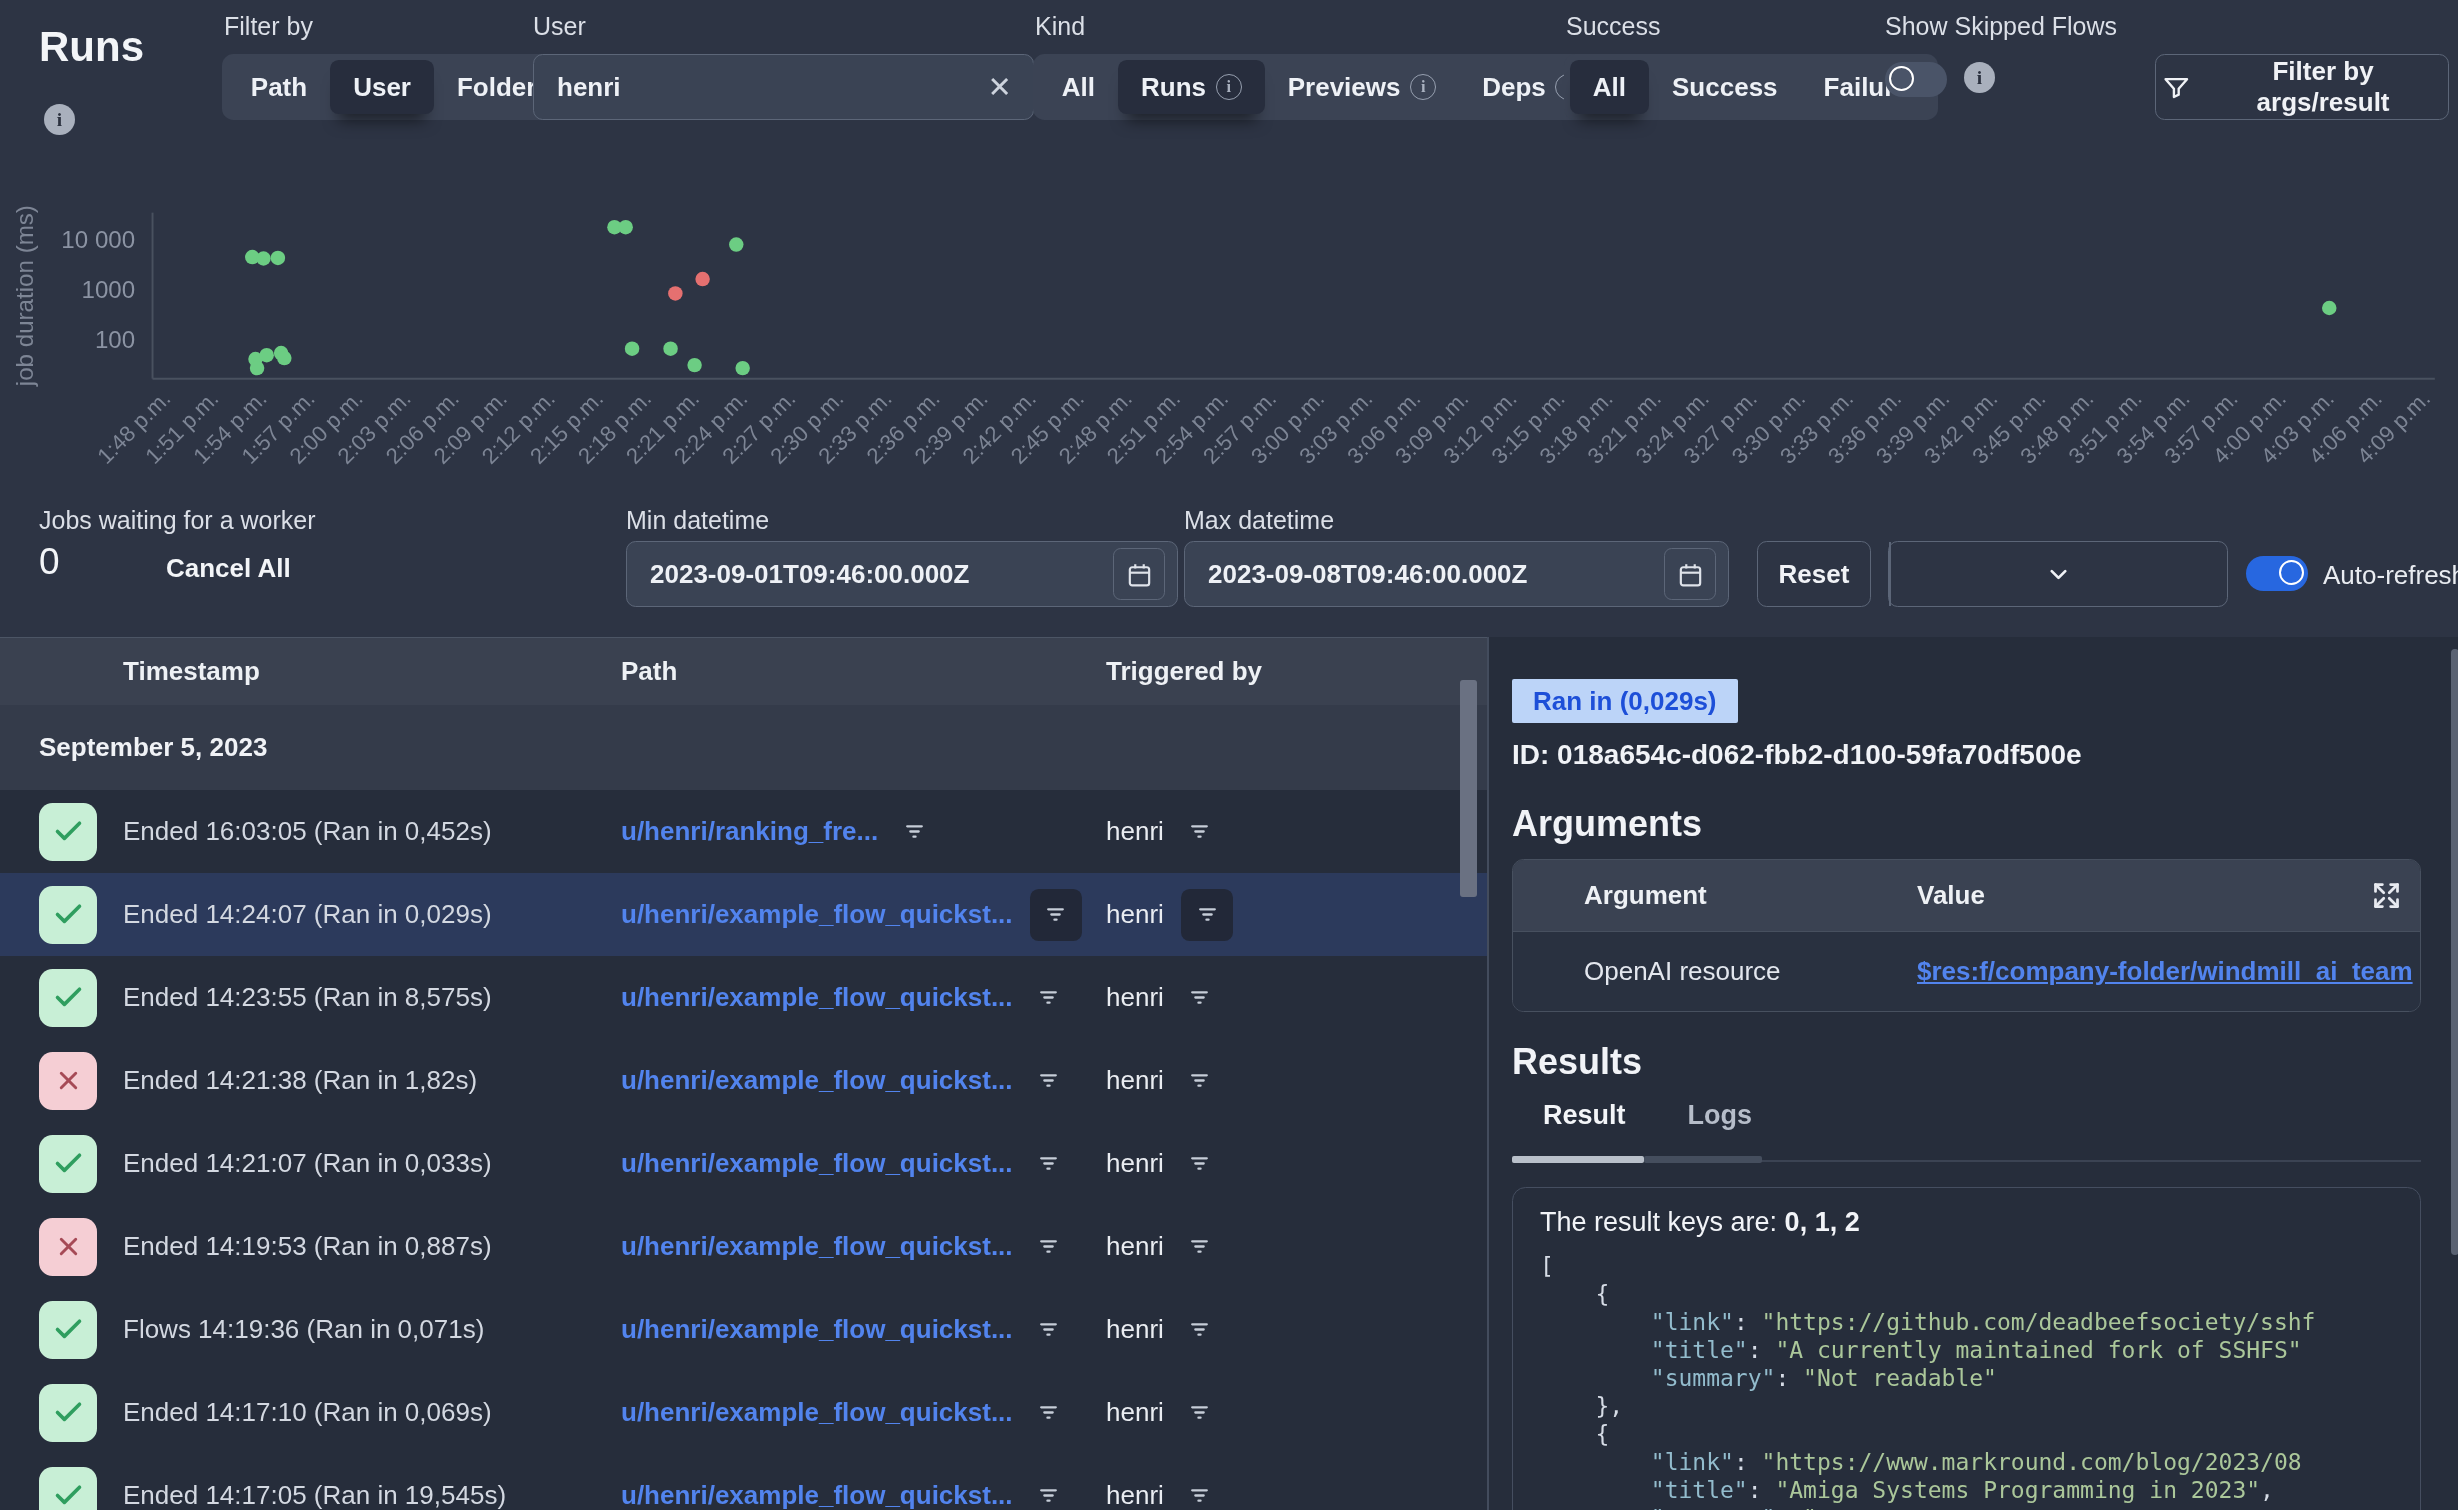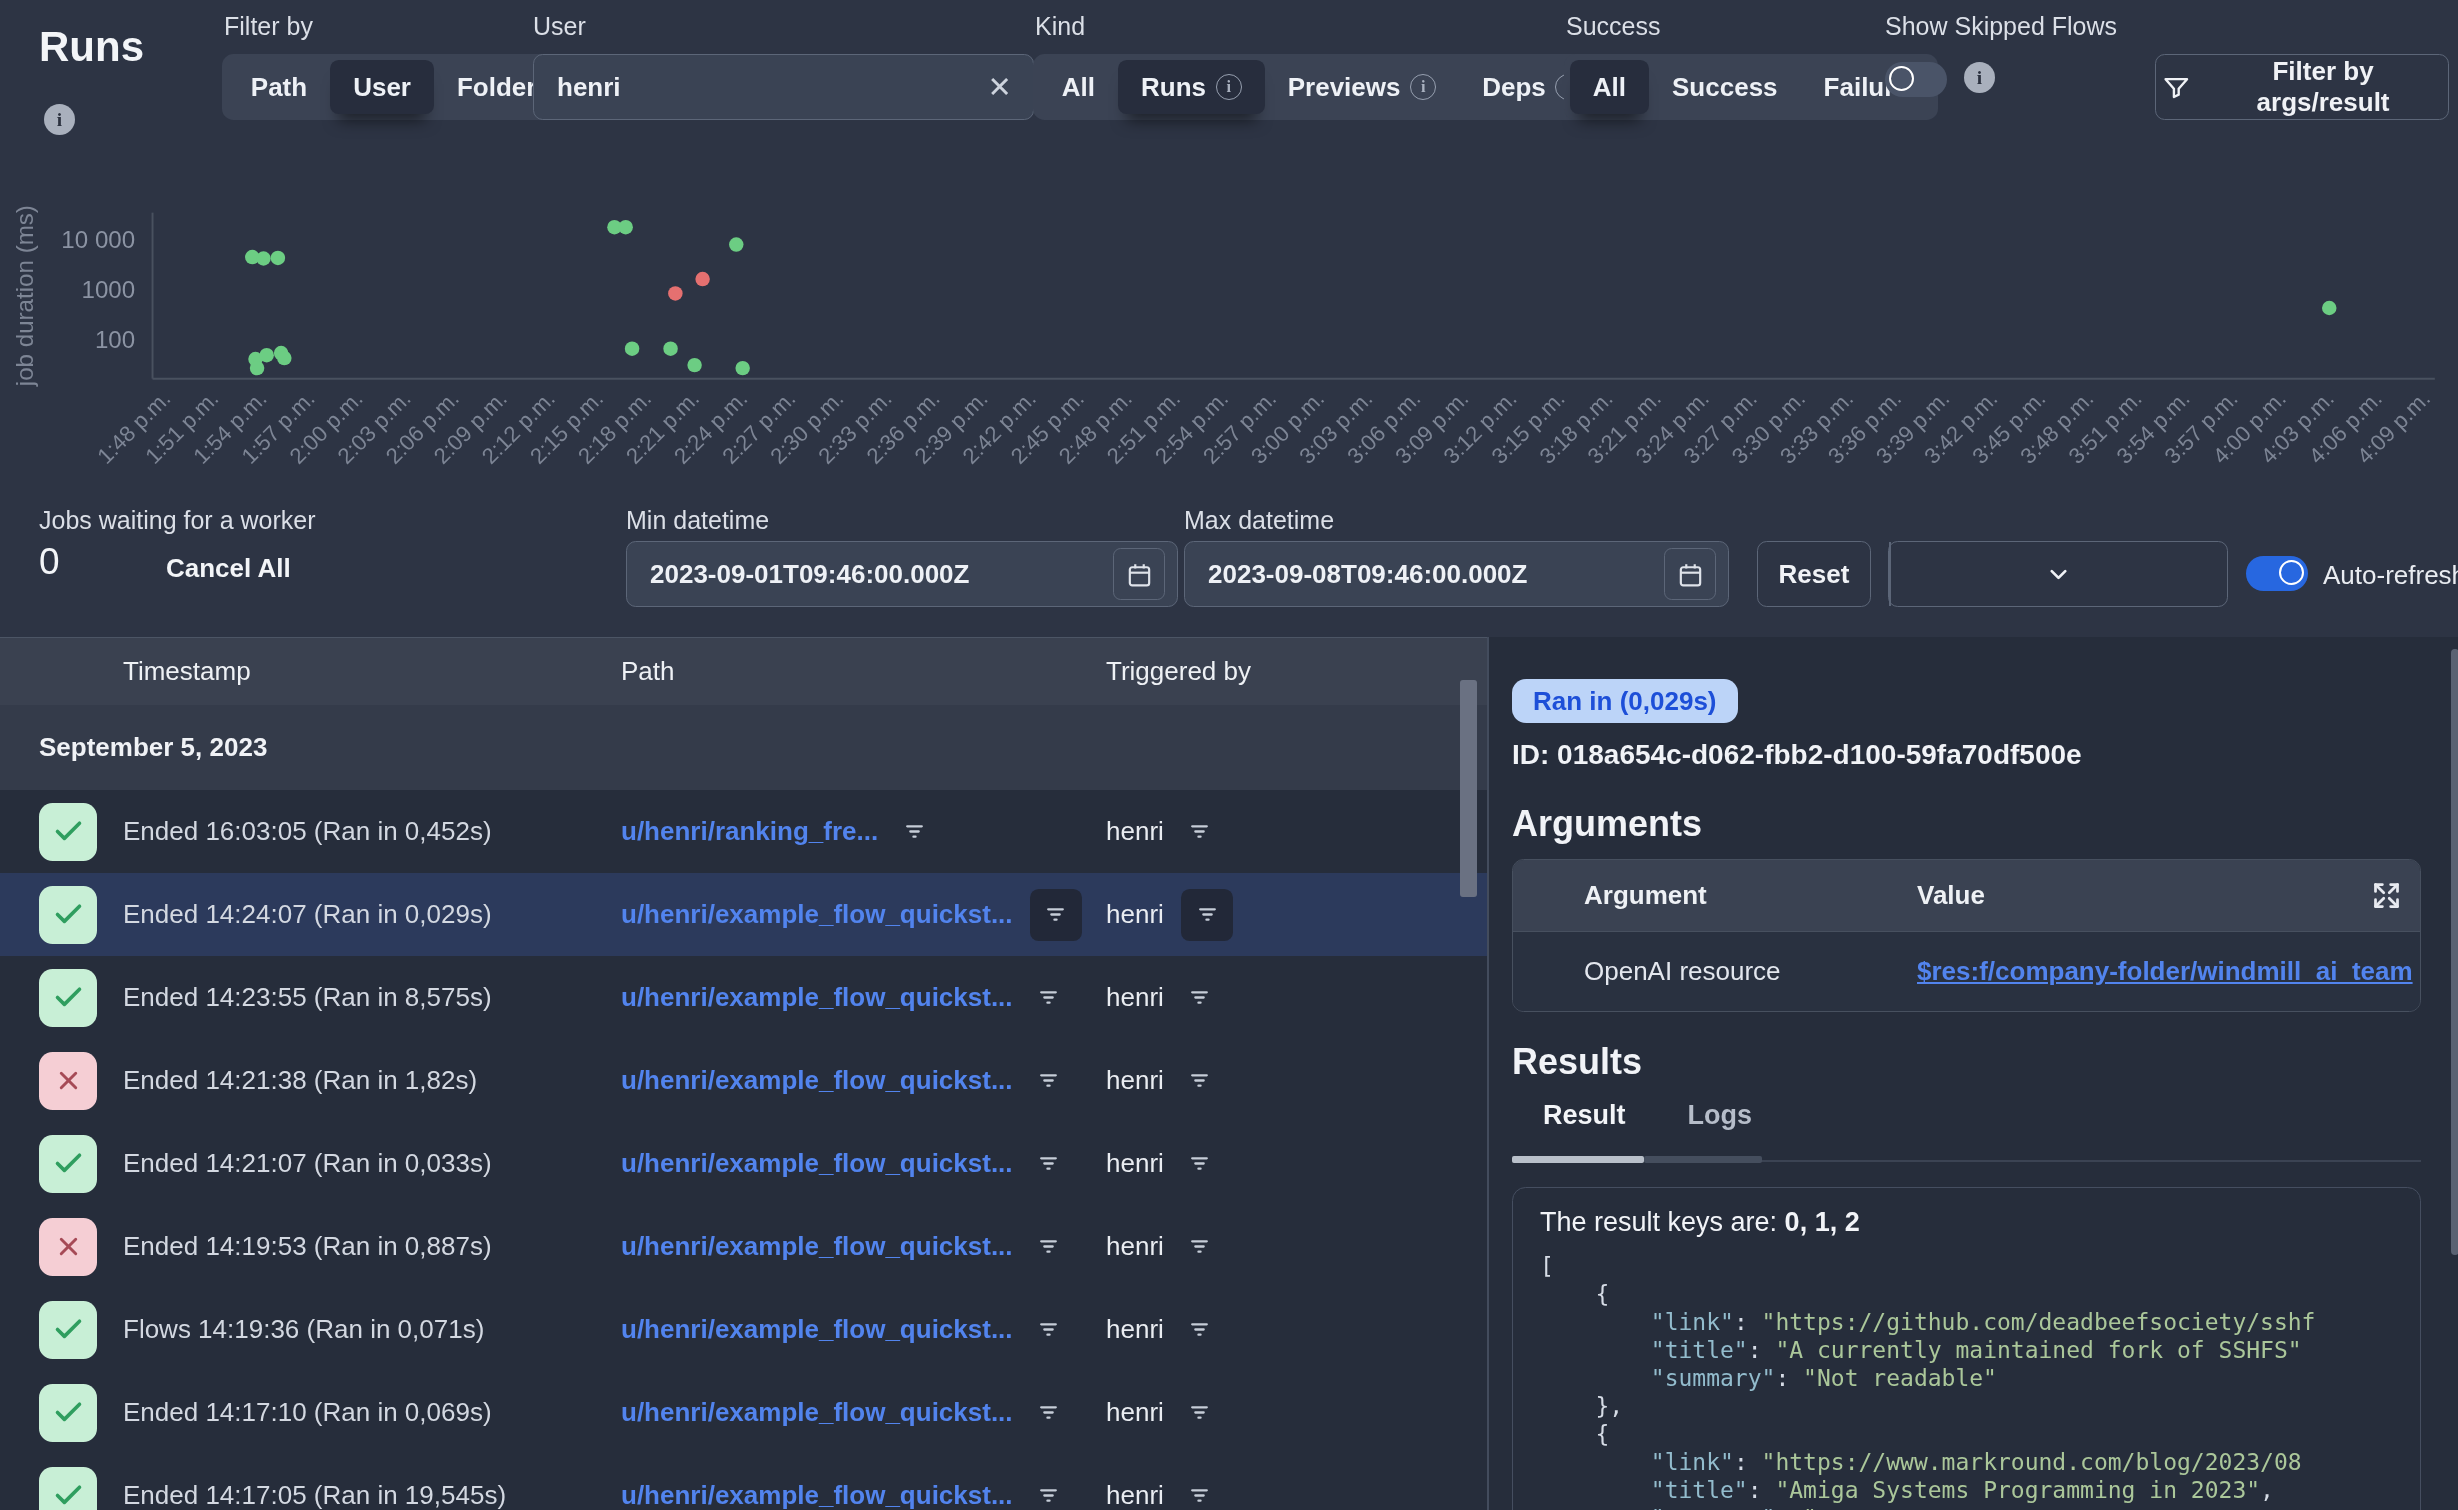--- a/index.html
+++ b/index.html
@@ -36,41 +36,41 @@
   
   .waiting-count{position:absolute;font-size:37px;color:#f3f5f8}
   .cancel-all{position:absolute;background:none;border:none;color:#f3f5f8;font-size:26px;font-weight:700;
               font-family:inherit;cursor:pointer}
   
   .bottom{position:absolute;left:0;top:637px;width:2458px;height:873px;background:#262d3b}
   .vdiv{position:absolute;left:1487px;top:0;width:1.9px;height:873px;background:#434c5d}
   
   .thead{position:absolute;left:0;top:0;width:1487px;height:68px;background:#3a4150;border-top:1.9px solid #4c5565;
          display:grid;grid-template-columns:84px 498px 485px 1fr;align-items:center;padding-left:39px;box-sizing:border-box;
-         font-size:26px;font-weight:400;color:#eef1f5}
+         font-size:26px;font-weight:700;color:#eef1f5}
   .daterow{position:absolute;left:0;top:68px;width:1487px;height:85px;background:#343b4a;display:flex;align-items:center;
            padding-left:39px;box-sizing:border-box;font-size:26px;font-weight:700;color:#f0f2f6}
   .rows{position:absolute;left:0;top:153px;width:1487px}
   .row{display:grid;grid-template-columns:84px 498px 485px 1fr;align-items:center;height:83px;
        padding-left:39px;box-sizing:border-box;cursor:pointer}
   .row.selected{background:#2c3a5c}
   .sticon{width:58px;height:58px;border-radius:13.5px;display:flex;align-items:center;justify-content:center}
   .sticon.success{background:#c8efd6}
   .sticon.failure{background:#f5ced4}
   .ts{font-size:26px;color:#d3d8e1}
   .cellflex{display:flex;align-items:center;gap:17.4px;min-width:0}
   .plink{color:#5284ee;font-size:26px;font-weight:700;text-decoration:none;white-space:nowrap}
   .uname{color:#e9ecf1;font-size:26px;white-space:nowrap}
   .mini{display:flex;align-items:center;justify-content:center;width:37px;height:37px;flex:none;cursor:pointer}
   .row.selected .mini{width:52px;height:52px;background:#222838;border-radius:8.7px}
   .sb1{position:absolute;left:1460px;top:43px;width:17.4px;height:217px;background:#6a7182;border-radius:2.9px;cursor:grab}
   
   .detail{position:absolute;left:1489px;top:0;width:969px;height:873px;overflow:hidden}
   .badge{position:absolute;left:23px;top:42px;height:44px;display:inline-flex;align-items:center;padding:0 21px;
-         border-radius:14px;background:#bcd4f8;color:#1d4fd8;font-size:26px;font-weight:700}
+         border-radius:2px;background:#bcd4f8;color:#1d4fd8;font-size:26px;font-weight:700}
   .rid{position:absolute;left:23px;top:102px;font-size:28px;font-weight:700;color:#f1f3f7;white-space:nowrap}
   .sechead{position:absolute;left:23px;font-size:36px;font-weight:700;color:#f1f3f7}
   .argtable{position:absolute;left:23px;top:222px;width:909px;border:1.9px solid #47505f;border-radius:11.6px;
             overflow:hidden;box-sizing:border-box}
   .ath{height:71px;background:#3a4252;display:grid;grid-template-columns:333px 1fr 68px;align-items:center;
        padding-left:71px;font-size:26px;font-weight:700;color:#eef1f5}
   .atr{height:79px;background:#293140;border-top:1.9px solid #47505f;display:grid;grid-template-columns:333px 1fr;
        align-items:center;padding-left:71px;font-size:26px;color:#e3e7ee}
   .alink{color:#5284ee;font-weight:700;white-space:nowrap}
   .expandbtn{background:none;border:none;cursor:pointer;display:flex;align-items:center;justify-content:center}

